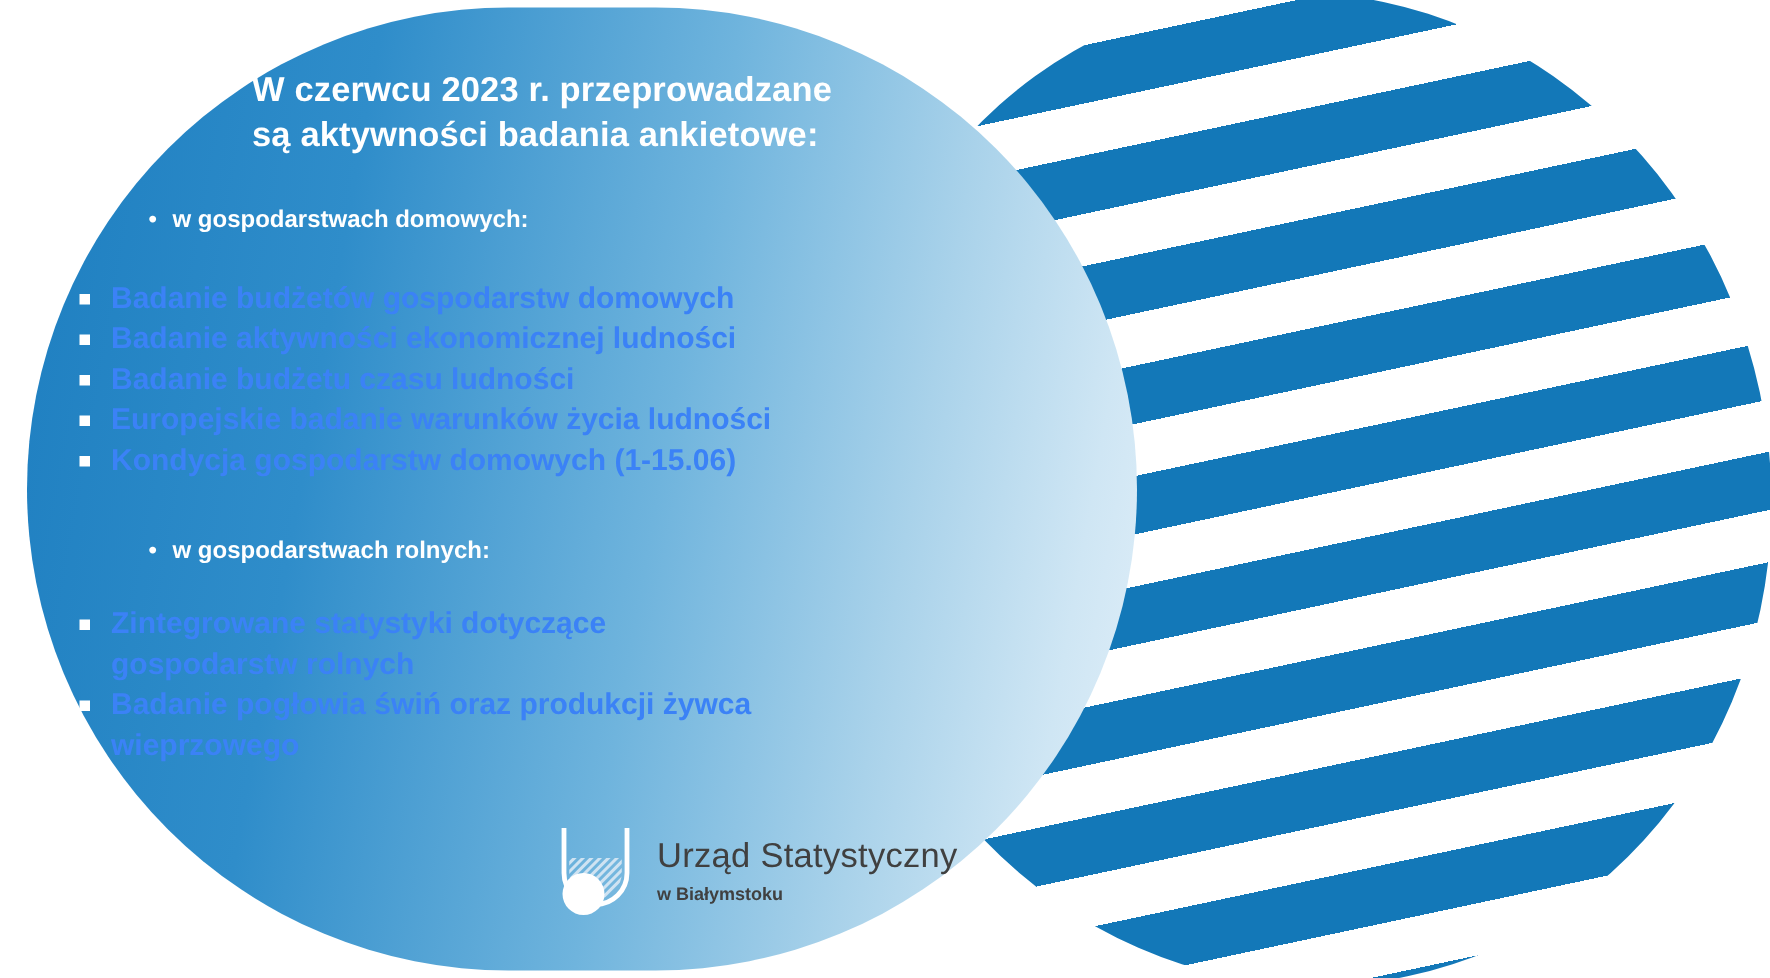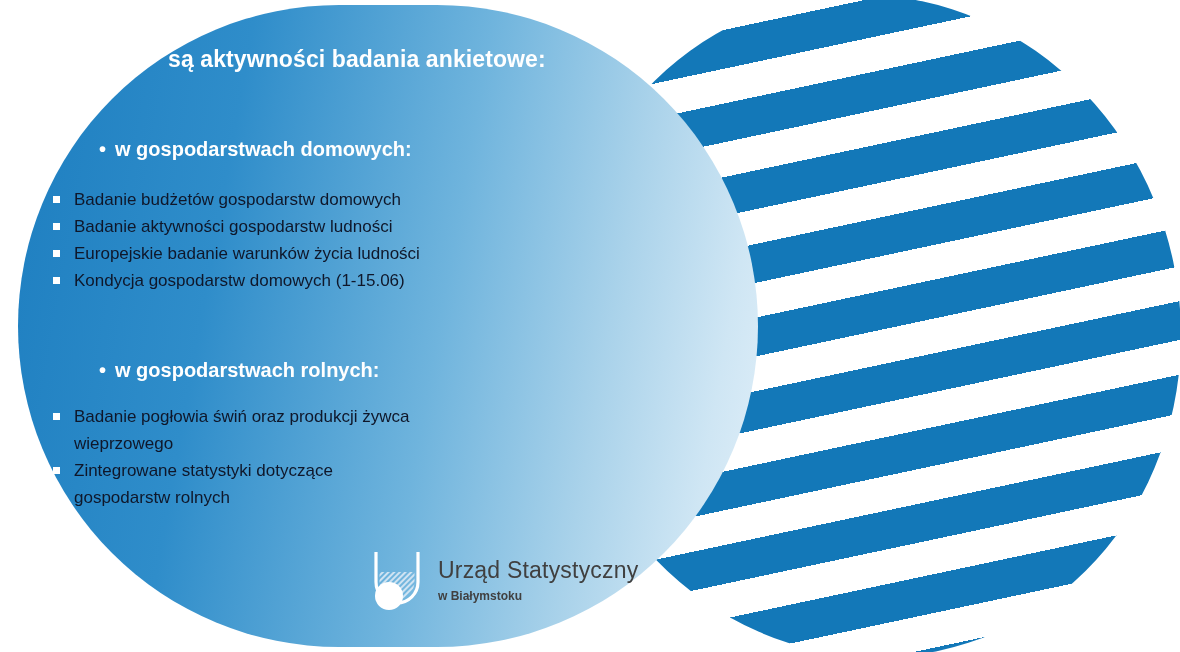--- a/index.html
+++ b/index.html
@@ -93,45 +93,45 @@
     font-size: 23px;
     line-height: 30px;
     font-weight: bold;
     color: #ffffff;
     letter-spacing: 0.1px;
   }
   .title .l2 { display: block; }
 
   .section-head {
     position: absolute;
-    font-size: 20px;
+    font-size: 16px;
     font-weight: bold;
     color: #ffffff;
     white-space: nowrap;
   }
   .section-head .dot {
     display: inline-block;
     width: 16px;
   }
   .section-head-1 { left: 99px; top: 138px; }
   .section-head-2 { left: 99px; top: 359px; }
 
   ul.bullets {
     position: absolute;
     margin: 0;
     padding: 0;
     list-style: none;
   }
   ul.bullets li {
     position: relative;
     padding-left: 27px;
-    font-size: 17px;
+    font-size: 20px;
     line-height: 27px;
-    font-weight: normal;
-    color: #0f172a;
+    font-weight: bold;
+    color: #3b82f6;
     white-space: pre-line;
   }
   ul.bullets li::before {
     content: "";
     position: absolute;
     left: 6px;
     top: 10px;
     width: 7px;
     height: 7px;
     background: #ffffff;
@@ -181,43 +181,45 @@
     <div class="stripes-clip">
       <div class="stripes-inner"></div>
     </div>
   </div>
 
   <div class="panel"></div>
 
   <div class="content">
 
     <div class="title">
+      <span>W czerwcu 2023 r. przeprowadzane</span>
       <span class="l2">są aktywności badania ankietowe:</span>
     </div>
 
     <div class="section-head section-head-1">
       <span class="dot">•</span><span>w gospodarstwach  domowych:</span>
     </div>
 
     <ul class="bullets list-households">
       <li>Badanie budżetów gospodarstw domowych</li>
-      <li>Badanie aktywności gospodarstw ludności</li>
+      <li>Badanie aktywności ekonomicznej ludności</li>
+      <li>Badanie budżetu czasu ludności</li>
       <li>Europejskie badanie warunków życia ludności</li>
       <li>Kondycja gospodarstw domowych (1-15.06)</li>
     </ul>
 
     <div class="section-head section-head-2">
       <span class="dot">•</span><span>w gospodarstwach  rolnych:</span>
     </div>
 
     <ul class="bullets list-farms">
+      <li>Zintegrowane statystyki dotyczące
+gospodarstw rolnych</li>
       <li>Badanie pogłowia świń oraz produkcji żywca
 wieprzowego</li>
-      <li>Zintegrowane statystyki dotyczące
-gospodarstw rolnych</li>
     </ul>
 
     <div class="logo">
       <span class="logo-mark">
         <svg width="58" height="72" viewBox="0 0 58 72" xmlns="http://www.w3.org/2000/svg">
           <defs>
             <pattern id="hatch" width="4" height="4" patternUnits="userSpaceOnUse" patternTransform="rotate(45)">
               <rect x="0" y="0" width="2" height="4" fill="#cfe3f2"></rect>
             </pattern>
           </defs>

